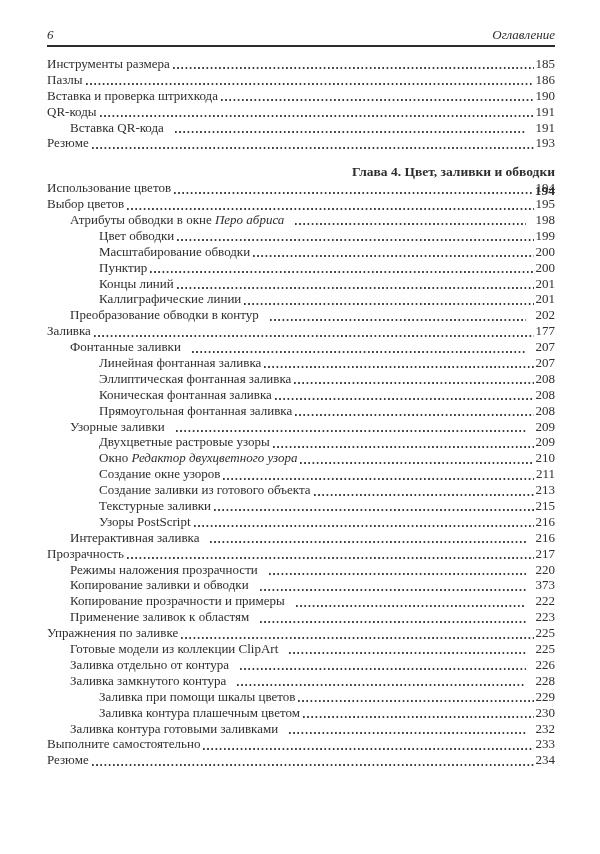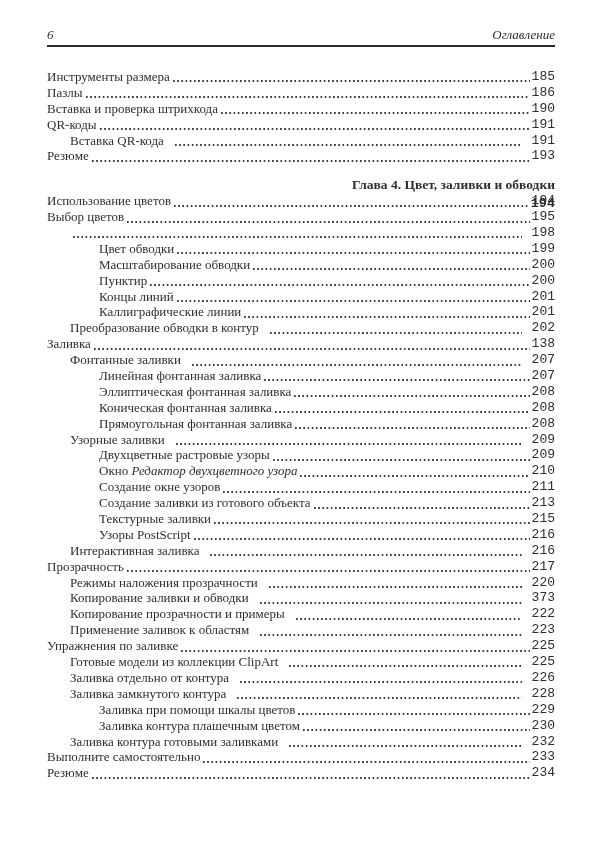--- a/index.html
+++ b/index.html
@@ -17,41 +17,41 @@
   .running-head {
     display: flex;
     justify-content: space-between;
     align-items: baseline;
     font-size: 13px;
     line-height: 15px;
     font-style: italic;
     padding-bottom: 3px;
     border-bottom: 2px solid #2b2b2b;
   }
-  .toc-list { margin-top: 22px; }
+  .toc-list { margin-top: 9px; }
   .toc-row {
     display: flex;
     align-items: flex-end;
     height: 15.9px;
     font-size: 13px;
     line-height: 15.9px;
     white-space: nowrap;
   }
   .toc-row .label { flex: 0 0 auto; }
   .toc-row .label .italic { font-style: italic; }
   .toc-row .dots {
     flex: 1 1 auto;
     height: 2px;
     margin: 0 2px 2.5px 3px;
     background-image: radial-gradient(circle at 1px 1px, #3c3c3c 0.9px, rgba(0,0,0,0) 1.15px);
     background-size: 4.2px 2px;
     background-repeat: repeat-x;
     background-position: left bottom;
   }
-  .toc-row .pagenum { flex: 0 0 auto; font-family: Liberation Mono, monospace; }
+  .toc-row .pagenum { flex: 0 0 auto; }
   .indent-0 { padding-left: 0; }
   .indent-1 { padding-left: 23px; gap: 8px; }
   .indent-2 { padding-left: 52px; }
   .toc-row.chapter {
     margin-top: 13px;
     font-weight: bold;
     font-size: 13.5px;
     flex-direction: column;
   }
   .toc-row.chapter .dots {
@@ -110,20 +110,21 @@
     <span class="label"><span>Использование цветов</span></span>
     <span class="dots"></span>
     <span class="pagenum">194</span>
   </div>
       <div class="toc-row indent-0">
     <span class="label"><span>Выбор цветов</span></span>
     <span class="dots"></span>
     <span class="pagenum">195</span>
   </div>
       <div class="toc-row indent-1">
+    <span class="label"><span>Атрибуты обводки в окне </span><span class="italic">Перо абриса</span></span>
     <span class="dots"></span>
     <span class="pagenum">198</span>
   </div>
       <div class="toc-row indent-2">
     <span class="label"><span>Цвет обводки</span></span>
     <span class="dots"></span>
     <span class="pagenum">199</span>
   </div>
       <div class="toc-row indent-2">
     <span class="label"><span>Масштабирование обводки</span></span>
@@ -146,21 +147,21 @@
     <span class="pagenum">201</span>
   </div>
       <div class="toc-row indent-1">
     <span class="label"><span>Преобразование обводки в контур</span></span>
     <span class="dots"></span>
     <span class="pagenum">202</span>
   </div>
       <div class="toc-row indent-0">
     <span class="label"><span>Заливка</span></span>
     <span class="dots"></span>
-    <span class="pagenum">138</span>
+    <span class="pagenum">177</span>
   </div>
       <div class="toc-row indent-1">
     <span class="label"><span>Фонтанные заливки</span></span>
     <span class="dots"></span>
     <span class="pagenum">207</span>
   </div>
       <div class="toc-row indent-2">
     <span class="label"><span>Линейная фонтанная заливка</span></span>
     <span class="dots"></span>
     <span class="pagenum">207</span>

